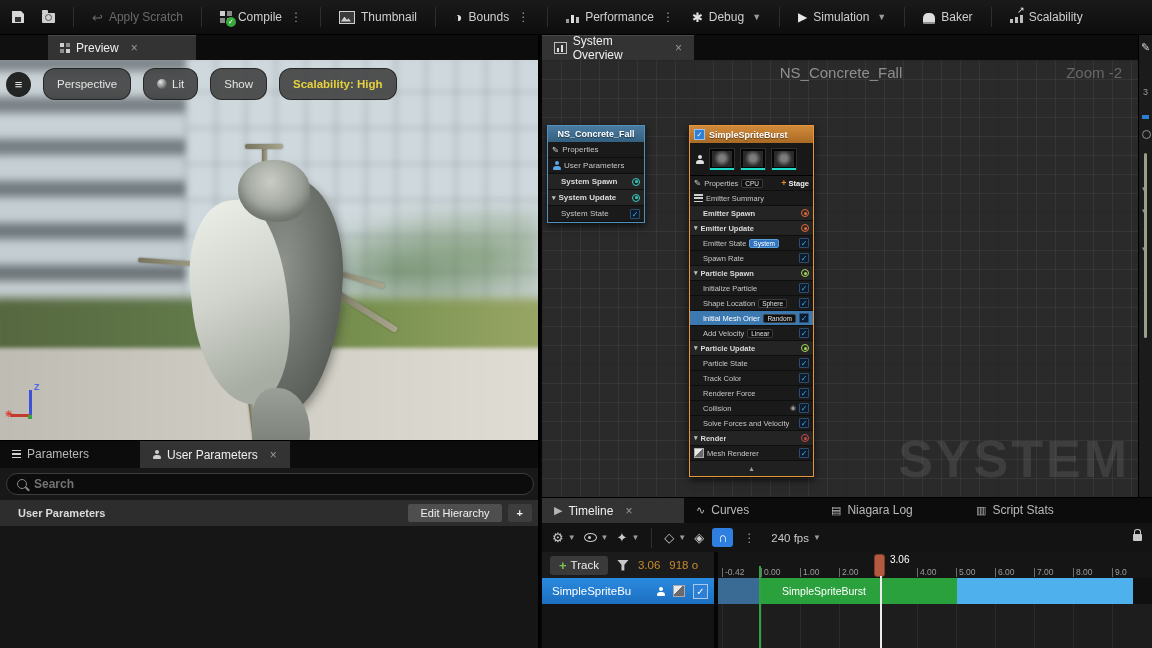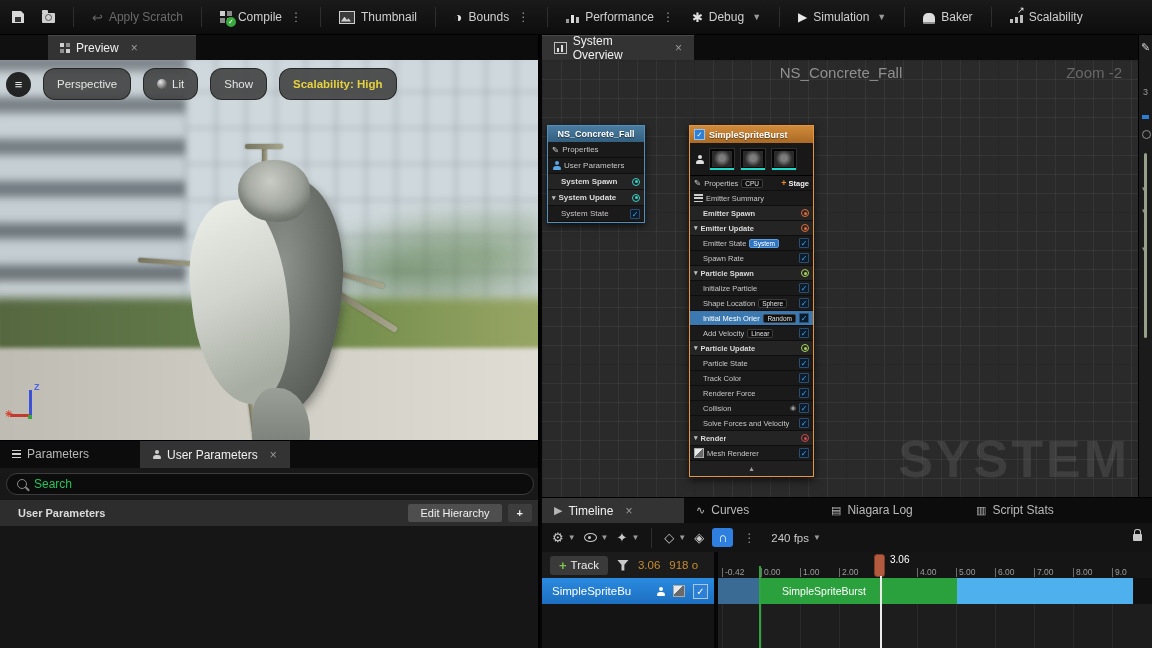--- a/index.html
+++ b/index.html
@@ -103,21 +103,21 @@
   .axis .x{position:absolute;left:-2px;top:32px;width:20px;height:2.5px;background:#c23b2e;}
   .axis .xh{position:absolute;left:-7px;top:27px;color:#d8402f;font-size:9px;font-weight:bold;}
   .axis .g{position:absolute;left:16px;top:33px;width:4px;height:4px;background:#3aa33a;}
 
   
   #lb-tabbar{left:0;top:440px;width:540px;height:28px;}
   #searchrow{left:0;top:468px;width:540px;height:32px;background:#181818;display:flex;align-items:center;padding:0 6px;box-sizing:border-box;}
   .searchbox{flex:1;height:20px;background:#0c0c0c;border:1px solid #3c3c3c;border-radius:11px;display:flex;align-items:center;gap:7px;padding:0 10px;}
   .icon-mag{position:relative;width:8px;height:8px;border:1.5px solid #8a8a8a;border-radius:50%;}
   .icon-mag::after{content:"";position:absolute;width:5px;height:1.5px;background:#8a8a8a;transform:rotate(45deg);right:-4px;bottom:-1px;}
-  .search-ph{color:#22c55e;font-size:12px;}
+  .search-ph{color:#737373;font-size:12px;font-weight:bold;}
   #uheader{left:0;top:500px;width:540px;height:26px;background:#2d2d2d;display:flex;align-items:center;padding:0 8px;box-sizing:border-box;gap:6px;}
   #uheader .label{font-size:11px;font-weight:bold;color:#dcdcdc;margin-left:10px;}
   .btn{background:#4e4e4e;border-radius:2px;color:#f0f0f0;font-size:11px;padding:3px 12px;}
   .btn.sq{background:#3d3d3d;padding:3px 9px;font-weight:bold;}
   #lb-body{left:0;top:526px;width:540px;height:122px;background:#161616;}
 
   
   #graph{left:540px;top:60px;width:598px;height:437px;background-color:#2a2a2a;overflow:hidden;
       background-image:linear-gradient(rgba(255,255,255,.05) 1px,transparent 1px),
                        linear-gradient(90deg,rgba(255,255,255,.05) 1px,transparent 1px),

